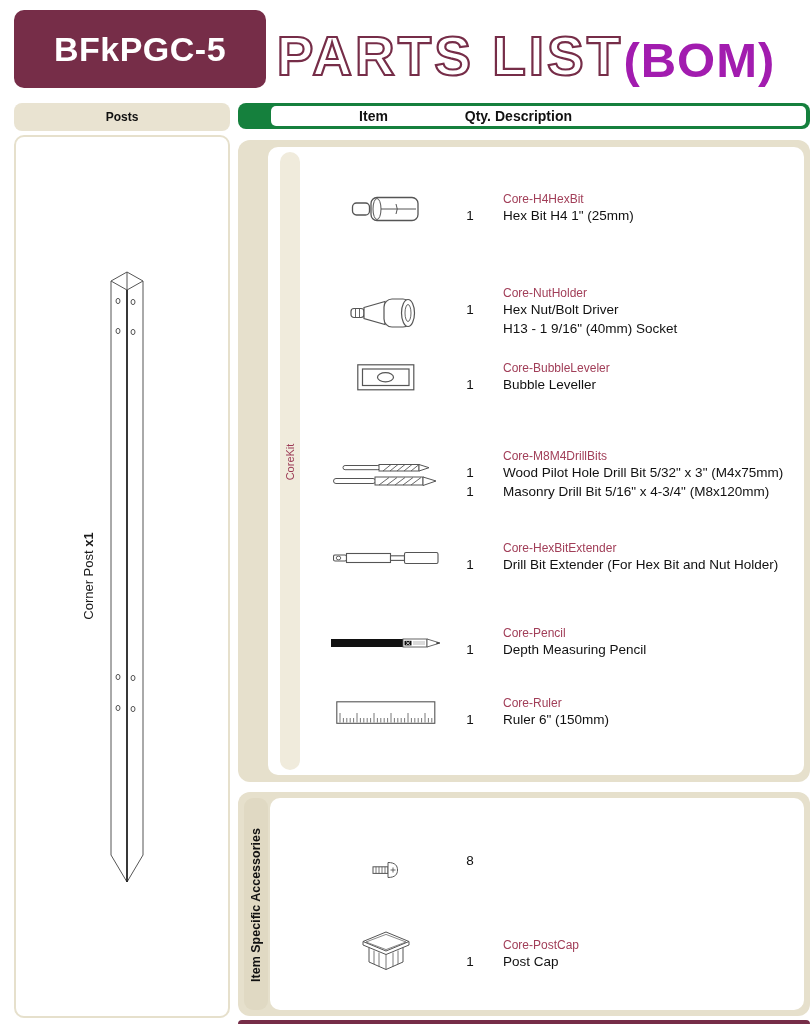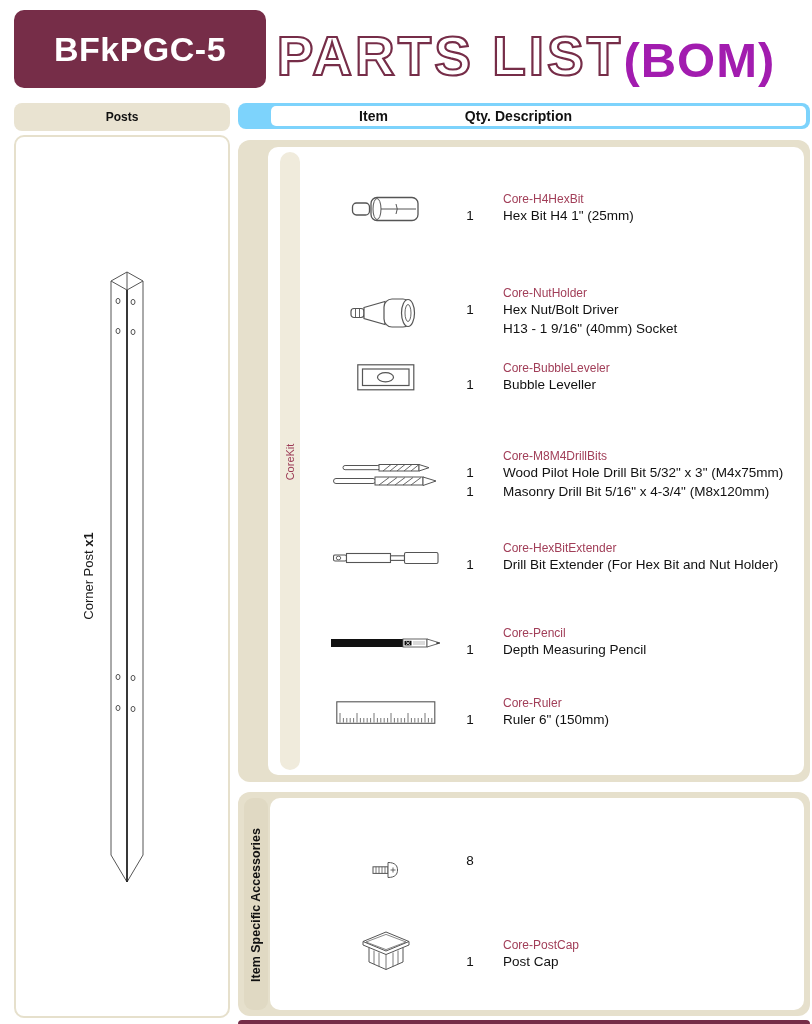--- a/index.html
+++ b/index.html
@@ -40,21 +40,21 @@
   .corner-label {
     position:absolute; left:88px; top:576px; white-space:nowrap;
     transform:translate(-50%,-50%) rotate(-90deg);
     font-size:13px; color:#1a1a1a;
   }
   .corner-label b { font-weight:bold; }
 
   
   .table-header {
     position:absolute; left:238px; top:103px; width:572px; height:26px;
-    background:#7dd3fc; border-radius:8px;
+    background:#15803d; border-radius:8px;
   }
   .table-header-inner {
     position:absolute; left:33px; top:3px; right:4px; bottom:3px;
     background:#fff; border-radius:5px;
   }
   .th { position:absolute; top:0; height:20px; line-height:20px; font-size:14px; font-weight:bold; color:#111; }
   .th-item { left:55px; width:95px; text-align:center; }
   .th-qty  { left:172px; width:48px; text-align:right; }
   .th-desc { left:224px; }
 

